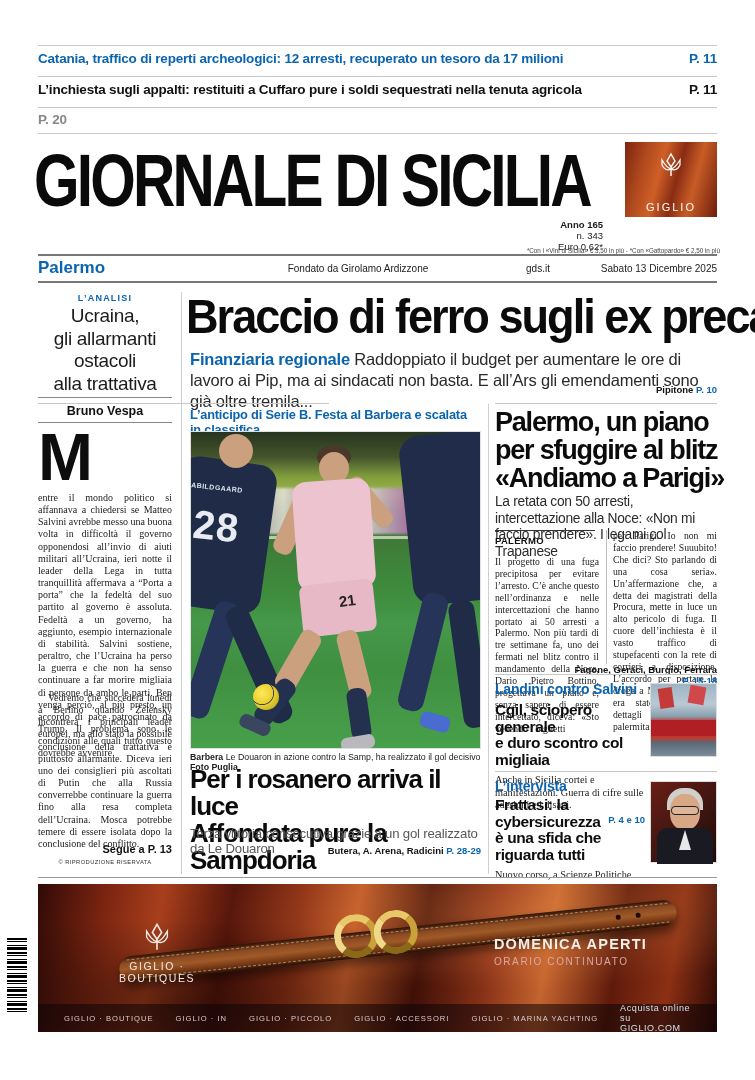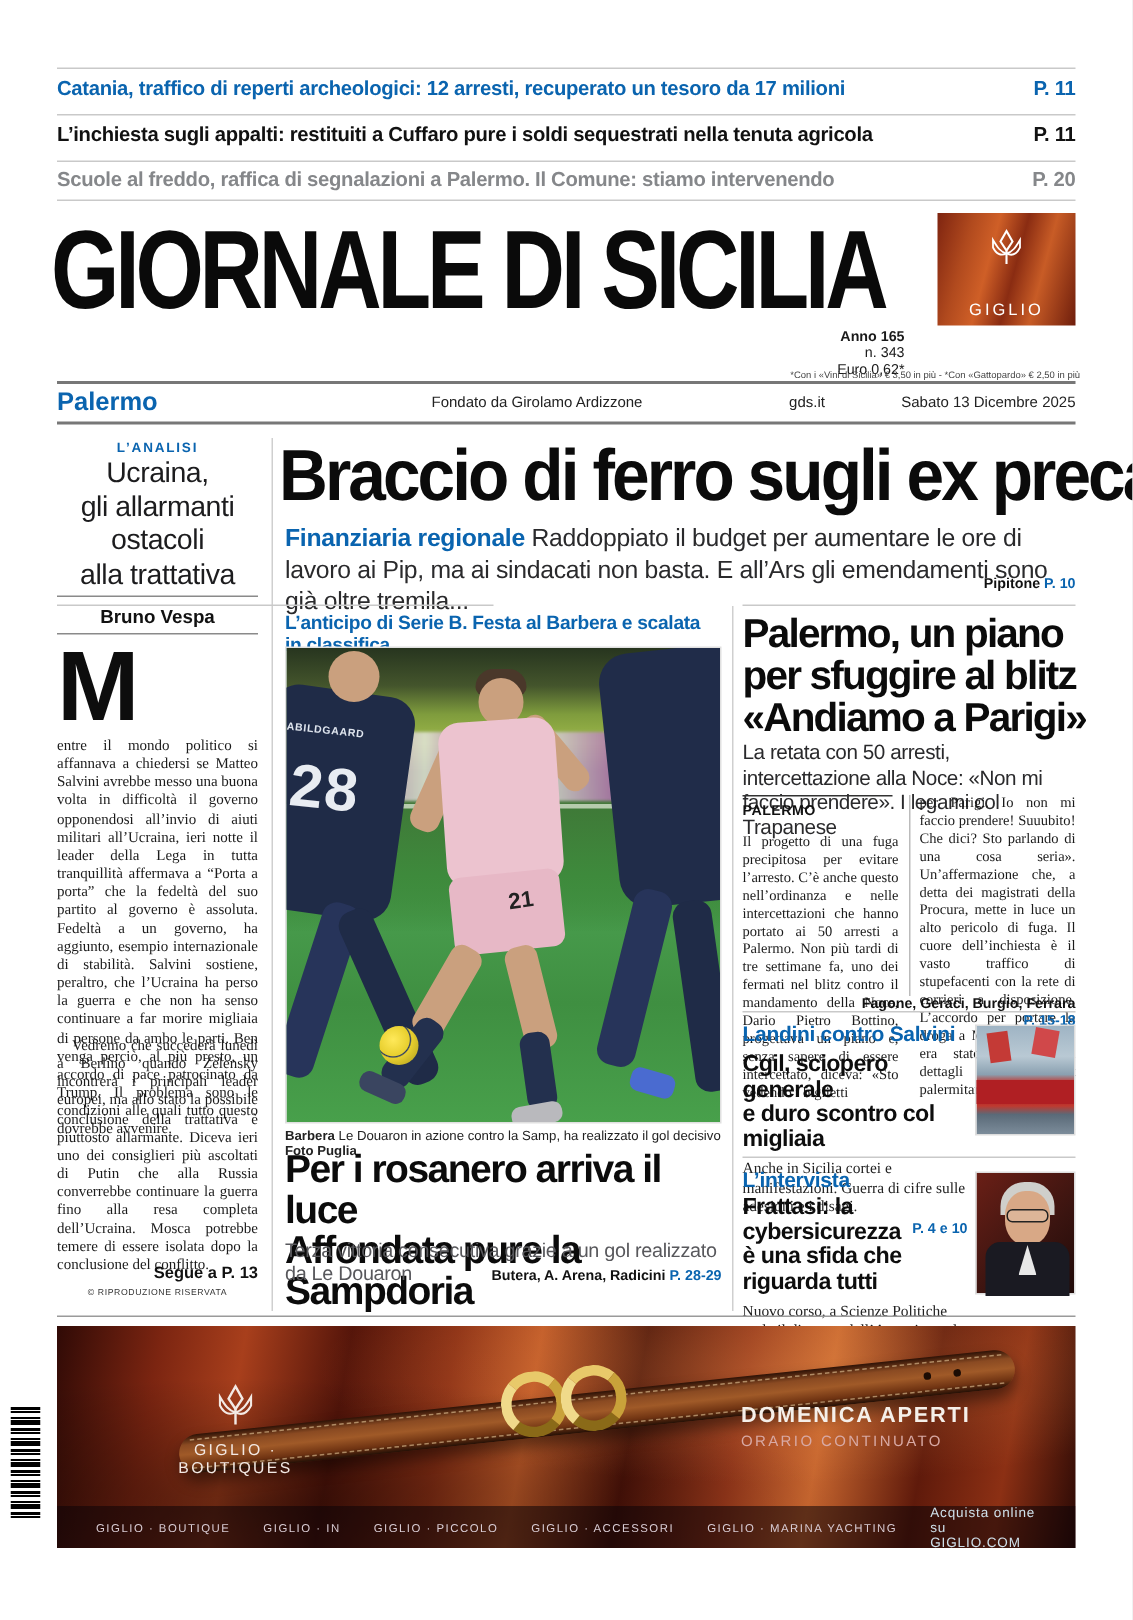--- a/index.html
+++ b/index.html
@@ -154,21 +154,20 @@
     <span>Catania, traffico di reperti archeologici: 12 arresti, recuperato un tesoro da 17 milioni</span>
     <span class="pg">P. 11</span>
   </div>
   <div class="hr" style="top:76px"></div>
   <div class="strip" style="top:82px;color:#111">
     <span>L’inchiesta sugli appalti: restituiti a Cuffaro pure i soldi sequestrati nella tenuta agricola</span>
     <span class="pg">P. 11</span>
   </div>
   <div class="hr" style="top:107px"></div>
   <div class="strip" style="top:112px;color:#85878a">
-    <span>Scuole al freddo, raffica di segnalazioni a Palermo. Il Comune: stiamo intervenendo</span>
     <span class="pg">P. 20</span>
   </div>
   <div class="hr" style="top:133px"></div>
 
   <div class="masthead-title">GIORNALE DI SICILIA</div>
   <div class="giglio-box">
     <svg class="lily" width="26" height="26" viewBox="0 0 26 26">
       <path d="M13 2 L17 9 L13 15 L9 9 Z" fill="none" stroke="#fff" stroke-width="1.4"></path>
       <path d="M4 8 C7 13 9 16 13 17 C9 19 6 17 4 13 Z" fill="none" stroke="#fff" stroke-width="1.2"></path>
       <path d="M22 8 C19 13 17 16 13 17 C17 19 20 17 22 13 Z" fill="none" stroke="#fff" stroke-width="1.2"></path>

